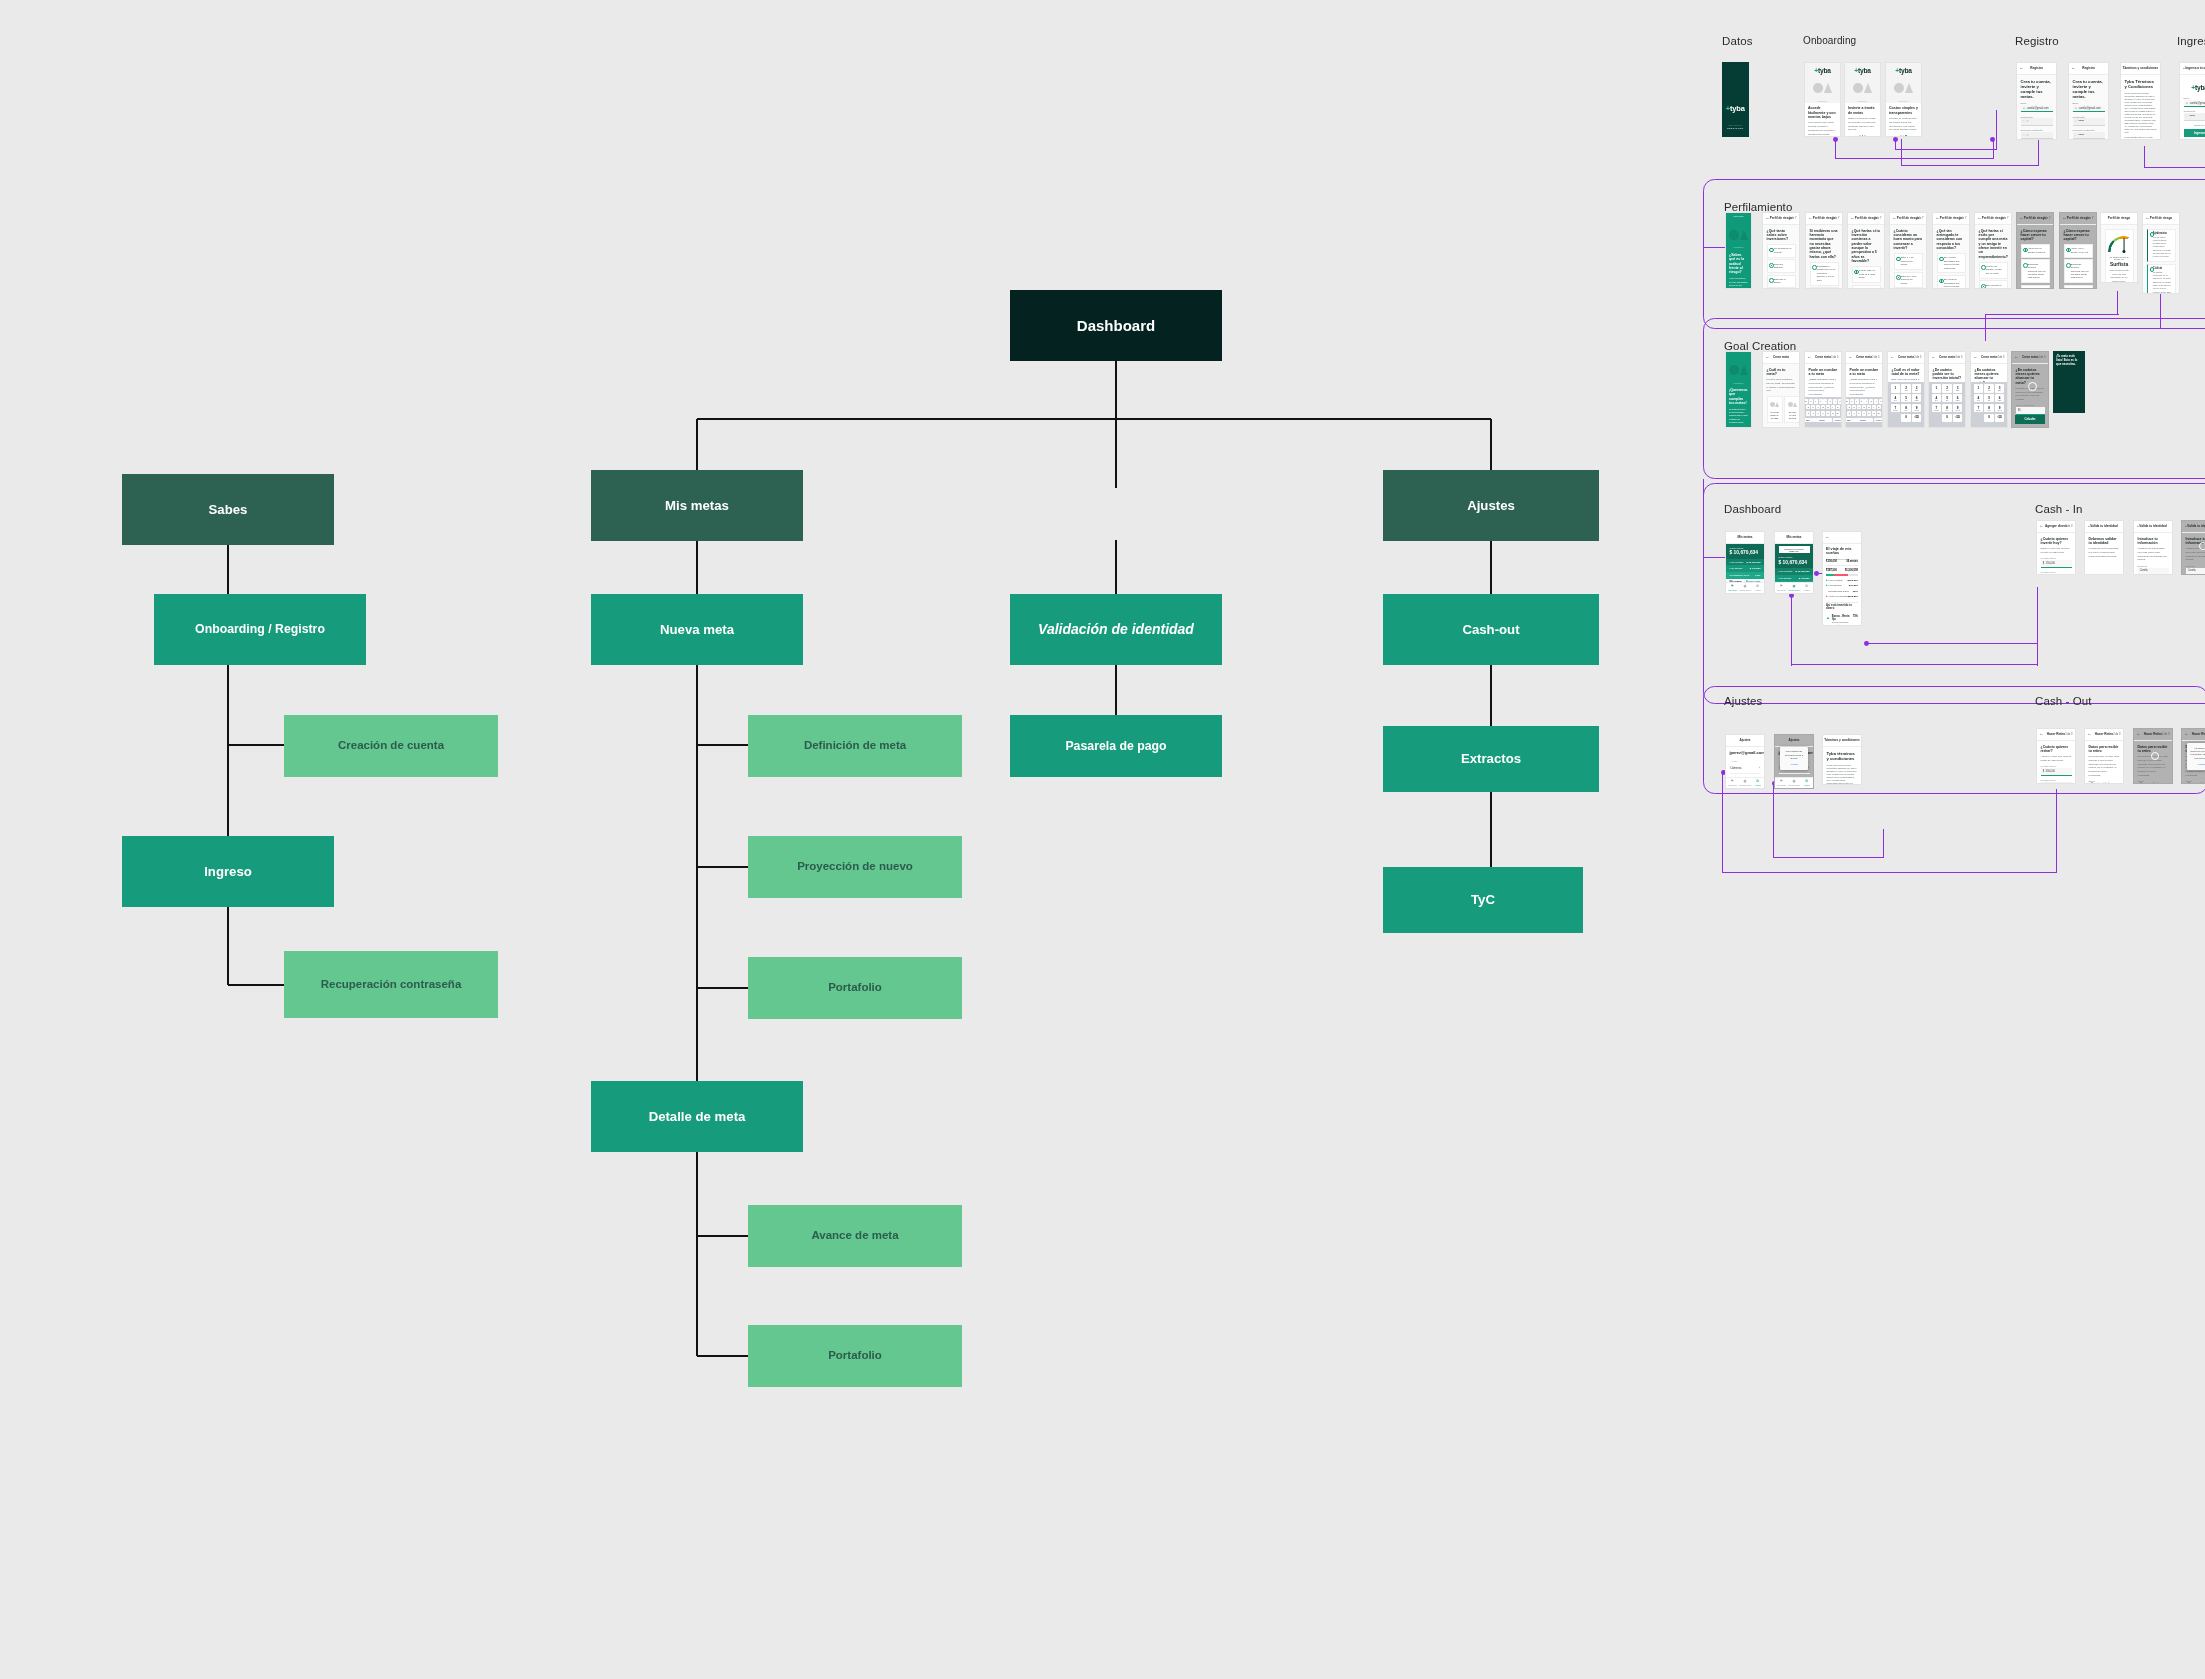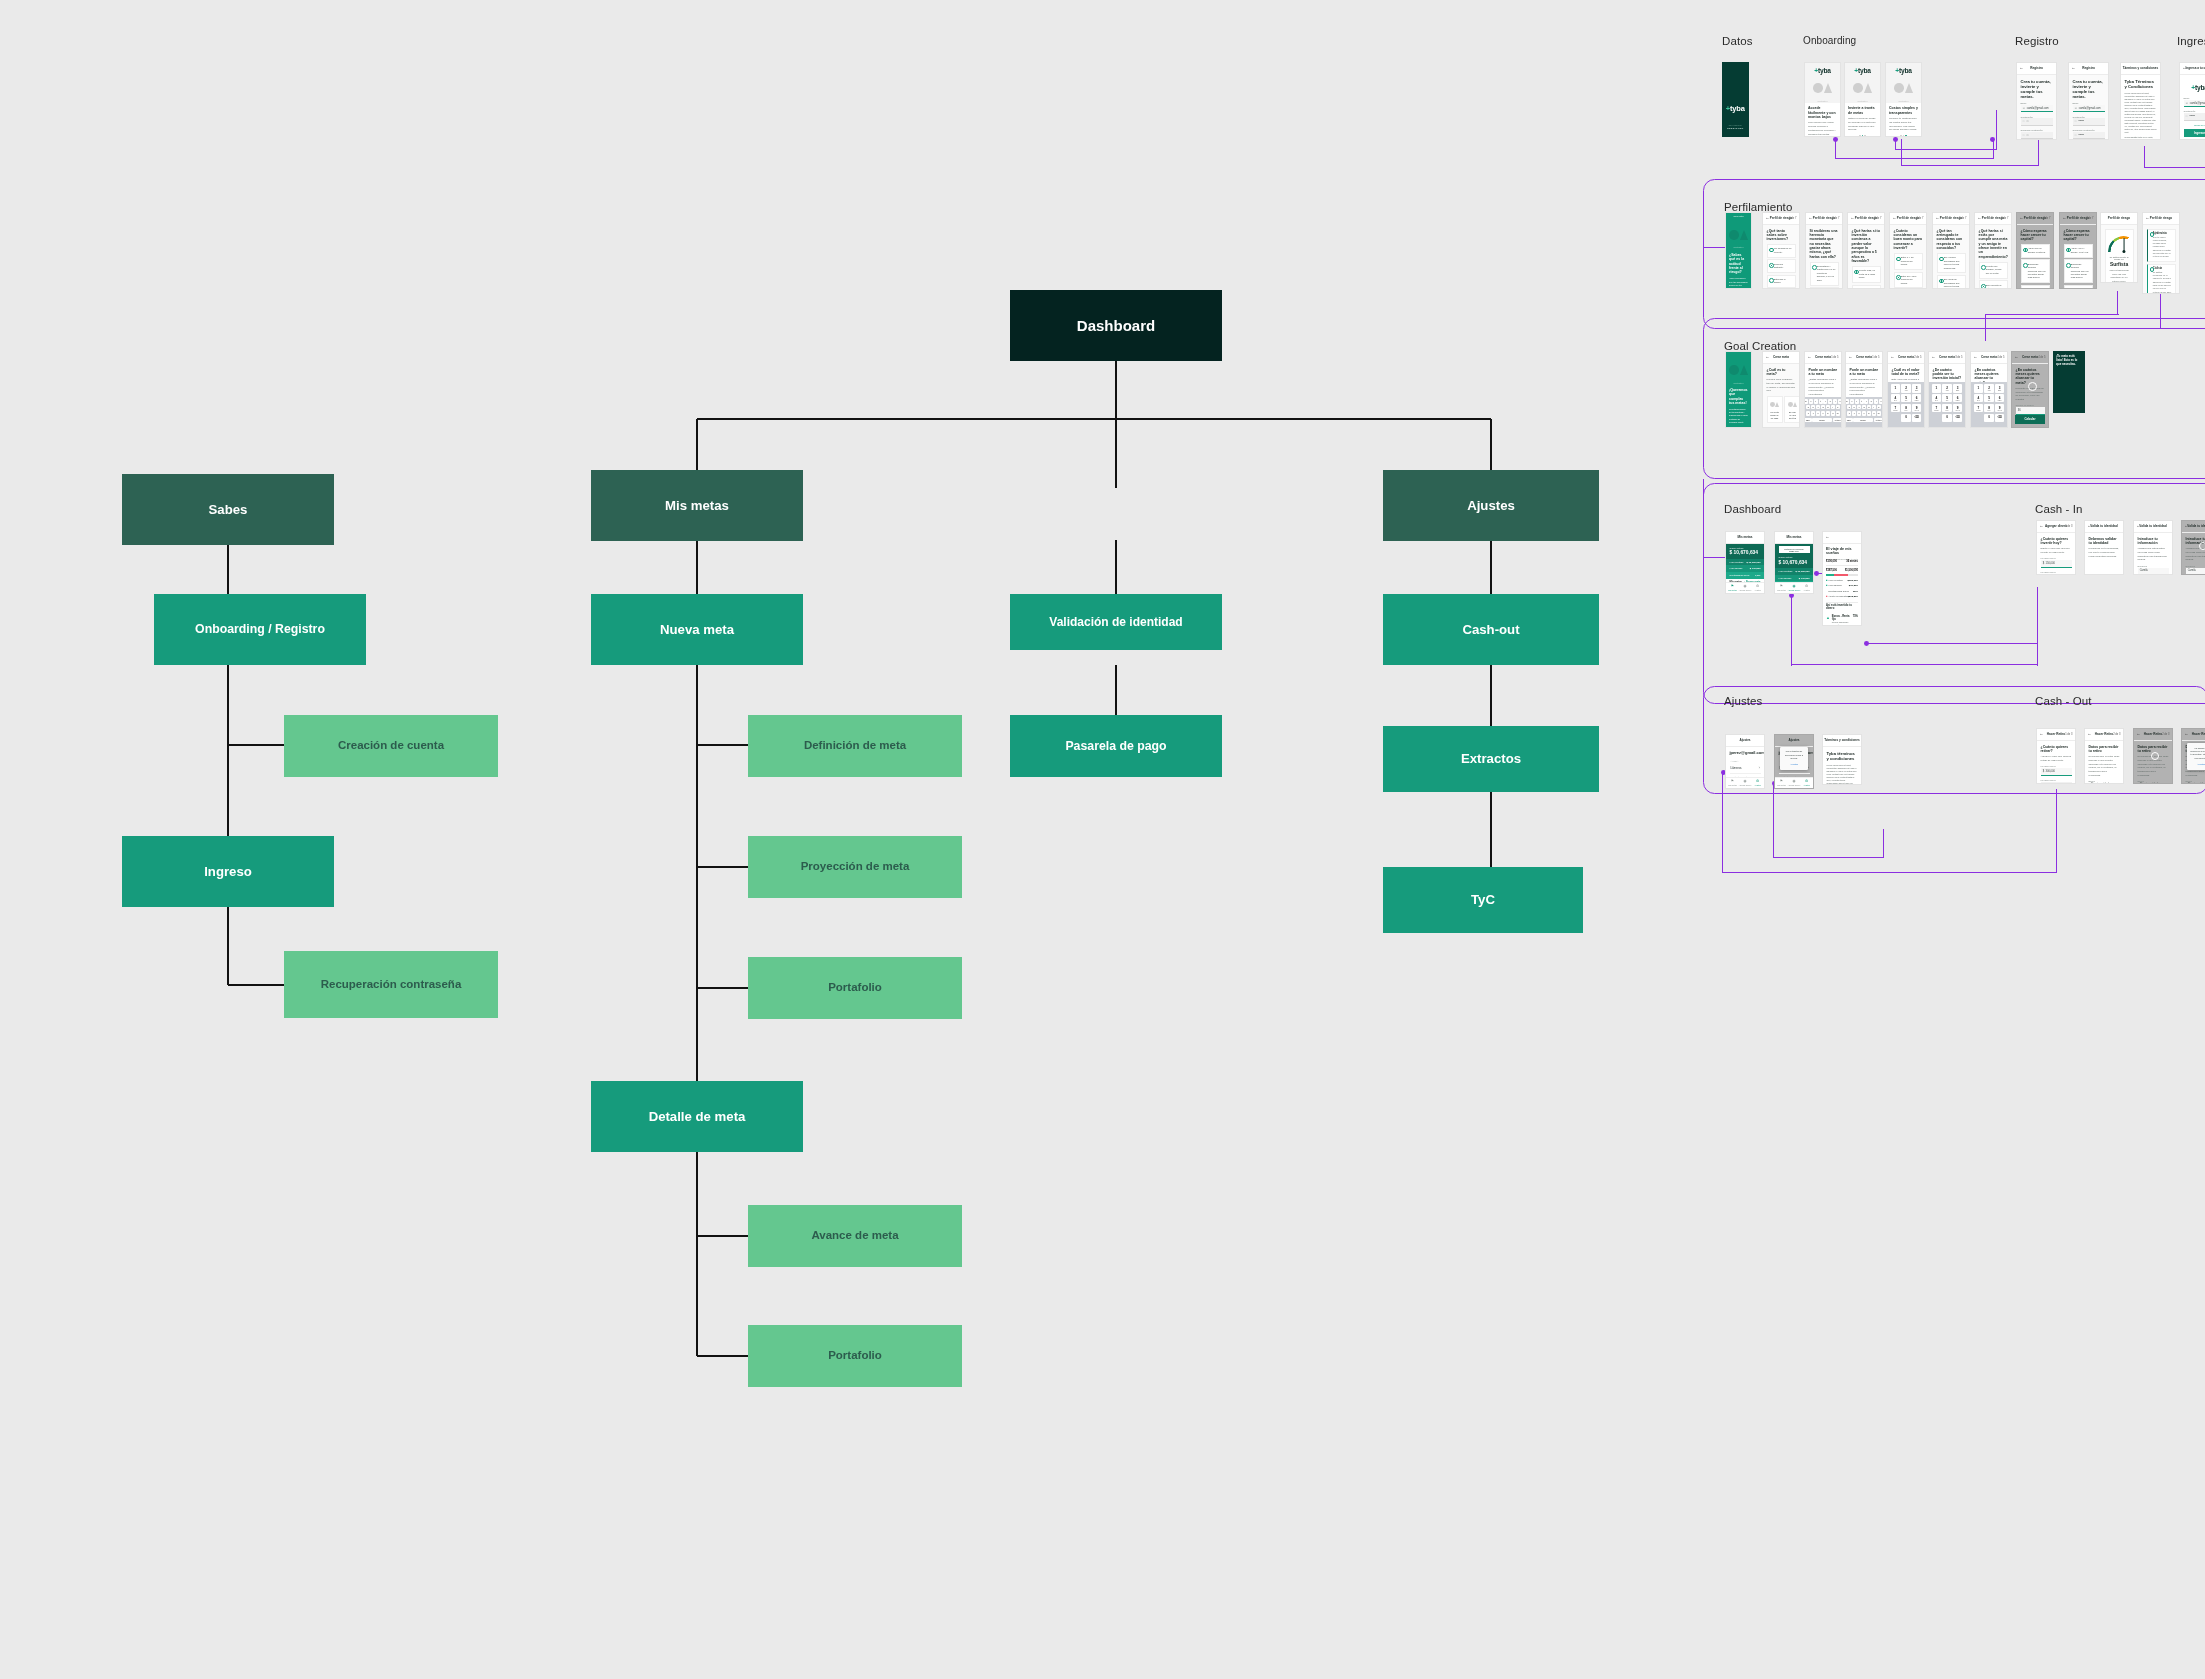--- a/index.html
+++ b/index.html
@@ -166,26 +166,26 @@
 <div id="flowchart">
     <div class="fc-box l0" style="left: 1010px; top: 290px; width: 212px; height: 71px; font-size: 15px;">Dashboard</div>
     <div class="fc-box l1" style="left: 122px; top: 474px; width: 212px; height: 71px; font-size: 13.2px;">Sabes</div>
     <div class="fc-box l2" style="left: 122px; top: 594px; width: 212px; height: 71px; font-size: 12.3px; margin-left: 32px;">Onboarding / Registro</div>
     <div class="fc-box l3" style="left: 284px; top: 715px; width: 214px; height: 62px; font-size: 11.5px;">Creación de cuenta</div>
     <div class="fc-box l2" style="left: 122px; top: 836px; width: 212px; height: 71px; font-size: 13.2px;">Ingreso</div>
     <div class="fc-box l3" style="left: 284px; top: 951px; width: 214px; height: 67px; font-size: 11.5px;">Recuperación contraseña</div>
     <div class="fc-box l1" style="left: 591px; top: 470px; width: 212px; height: 71px; font-size: 13.2px;">Mis metas</div>
     <div class="fc-box l2" style="left: 591px; top: 594px; width: 212px; height: 71px; font-size: 13.2px;">Nueva meta</div>
     <div class="fc-box l3" style="left: 748px; top: 715px; width: 214px; height: 62px; font-size: 11.5px;">Definición de meta</div>
-    <div class="fc-box l3" style="left: 748px; top: 836px; width: 214px; height: 62px; font-size: 11.5px;">Proyección de meta</div>
+    <div class="fc-box l3" style="left: 748px; top: 836px; width: 214px; height: 62px; font-size: 11.5px;">Proyección de nuevo</div>
     <div class="fc-box l3" style="left: 748px; top: 957px; width: 214px; height: 62px; font-size: 11.5px;">Portafolio</div>
     <div class="fc-box l2" style="left: 591px; top: 1081px; width: 212px; height: 71px; font-size: 13.2px;">Detalle de meta</div>
     <div class="fc-box l3" style="left: 748px; top: 1205px; width: 214px; height: 62px; font-size: 11.5px;">Avance de meta</div>
     <div class="fc-box l3" style="left: 748px; top: 1325px; width: 214px; height: 62px; font-size: 11.5px;">Portafolio</div>
-    <div class="fc-box l2" style="left: 1010px; top: 594px; width: 212px; height: 56px; font-size: 12px;">Validación de identidad</div>
+    <div class="fc-box l2" style="left: 1010px; top: 594px; width: 212px; height: 71px; font-size: 14px; font-style: italic;">Validación de identidad</div>
     <div class="fc-box l2" style="left: 1010px; top: 715px; width: 212px; height: 62px; font-size: 12.3px;">Pasarela de pago</div>
     <div class="fc-box l1" style="left: 1383px; top: 470px; width: 216px; height: 71px; font-size: 13.2px;">Ajustes</div>
     <div class="fc-box l2" style="left: 1383px; top: 594px; width: 216px; height: 71px; font-size: 13.2px;">Cash-out</div>
     <div class="fc-box l2" style="left: 1383px; top: 726px; width: 216px; height: 66px; font-size: 13.2px;">Extractos</div>
     <div class="fc-box l2" style="left: 1383px; top: 867px; width: 200px; height: 66px; font-size: 13.2px;">TyC</div>
     <div class="edge v" style="left: 1115px; top: 360px; height: 128px;"></div>
     <div class="edge h" style="left: 697px; top: 418px; width: 794px;"></div>
     <div class="edge v" style="left: 696px; top: 419px; height: 51px;"></div>
     <div class="edge v" style="left: 1115px; top: 419px; height: 51px;"></div>
     <div class="edge v" style="left: 1490px; top: 419px; height: 51px;"></div>

